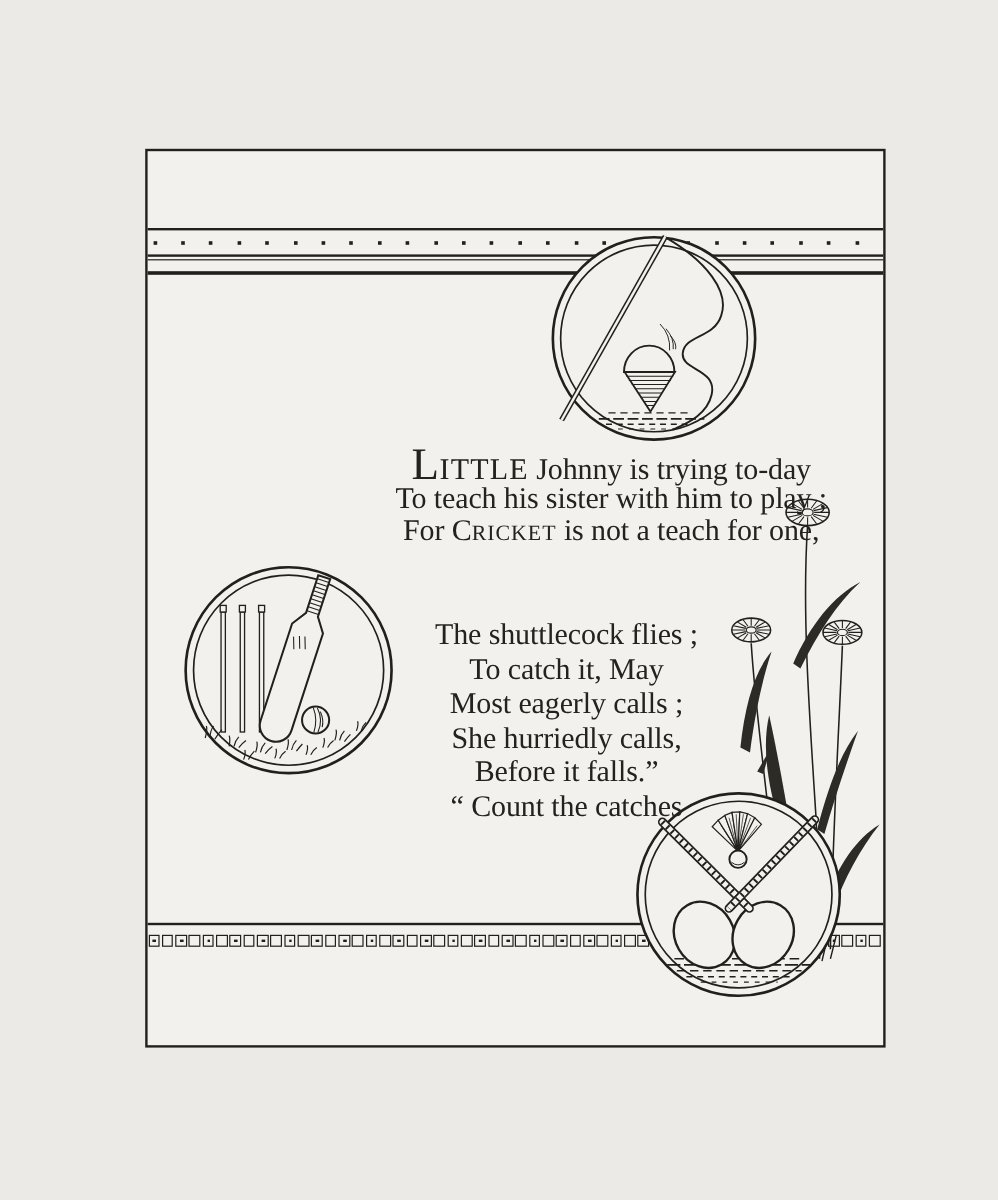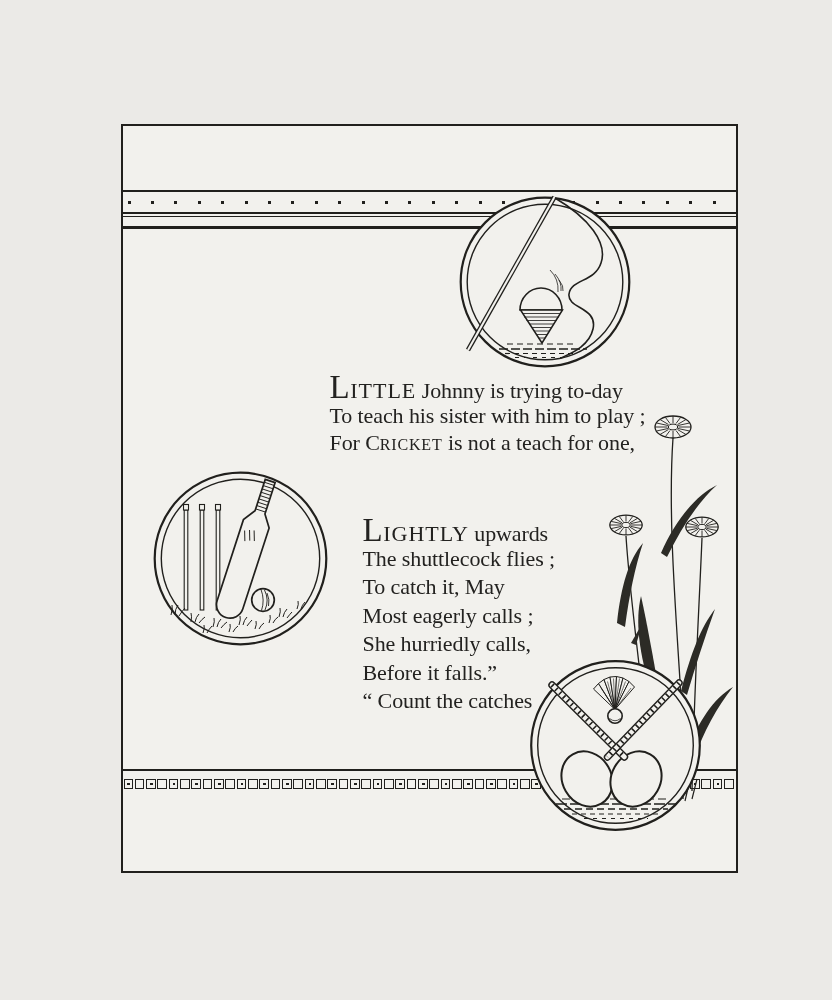--- a/index.html
+++ b/index.html
@@ -16,21 +16,21 @@
   
   .hrule{position:absolute;left:0;width:613px;background:var(--ink);}
   .band-dot-row{position:absolute;left:0;top:75.4px;width:613px;height:4px;}
   .band-dot{position:absolute;top:0;width:3px;height:3px;background:var(--ink);}
   .band-square-row{position:absolute;left:0;top:653px;width:613px;height:12px;}
   .band-square{position:absolute;top:0;width:9.6px;height:10.6px;border:1.3px solid var(--ink);
                background:var(--paper);box-sizing:border-box;}
   .square-dot{position:absolute;left:2.9px;top:3px;width:2.6px;height:2.6px;background:var(--ink);}
 
   
-  .poem{position:absolute;font-size:22px;letter-spacing:-0.1px;color:#232220;}
+  .poem{position:absolute;font-size:25px;letter-spacing:-0.1px;color:#232220;text-align:center;}
   .poem .line{white-space:nowrap;overflow:visible;}
   .poem-first{left:207px;top:248.5px;}
   .poem-first .line{height:27.7px;line-height:27.7px;}
   .poem-second{left:240px;top:390.5px;}
   .poem-second .line{height:28.5px;line-height:28.5px;}
   .poem .initial{font-size:1.5em;letter-spacing:0.5px;}
   .poem .caps{letter-spacing:1px;}
   .poem .sc{font-size:0.73em;letter-spacing:0.8px;}
 
   svg{position:absolute;}
@@ -323,21 +323,20 @@
         <path class="st" stroke-width="0.8" d="M81.5,60.5 q5.5,4.5 11,0"></path>
       </g>
     </svg>
 
     <div class="poem poem-first">
         <div class="line"><span class="initial">L</span><span class="caps">ITTLE</span><span> Johnny is trying to-day</span></div>
         <div class="line"><span>To teach his sister with him to play ;</span></div>
         <div class="line"><span>For </span><span>C</span><span class="sc">RICKET</span><span> is not a teach for one,</span></div>
       </div>
     <div class="poem poem-second">
-        <div class="line"><span class="initial">L</span><span class="caps">IGHTLY</span><span> upwards</span></div>
         <div class="line"><span>The shuttlecock flies ;</span></div>
         <div class="line"><span>To catch it, May</span></div>
         <div class="line"><span>Most eagerly calls ;</span></div>
         <div class="line"><span>She hurriedly calls,</span></div>
         <div class="line"><span>Before it falls.”</span></div>
         <div class="line"><span>“ Count the catches</span></div>
       </div>
 
   </div>
 </div>

